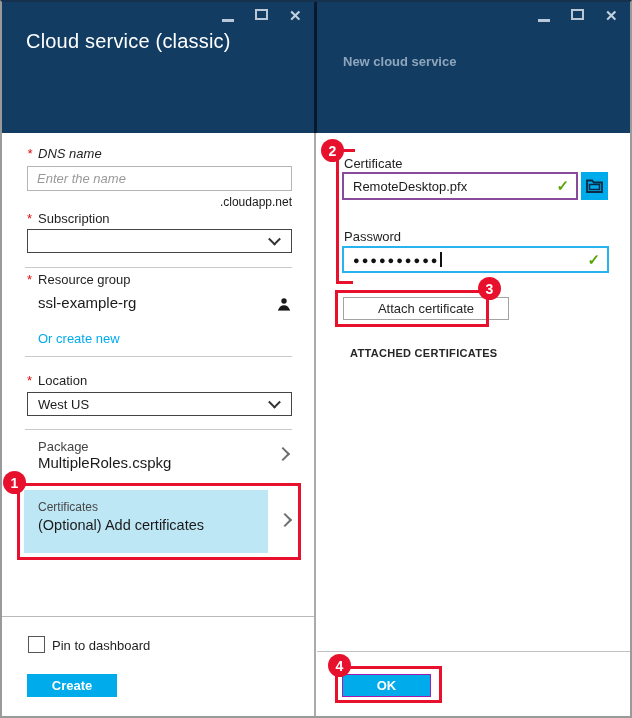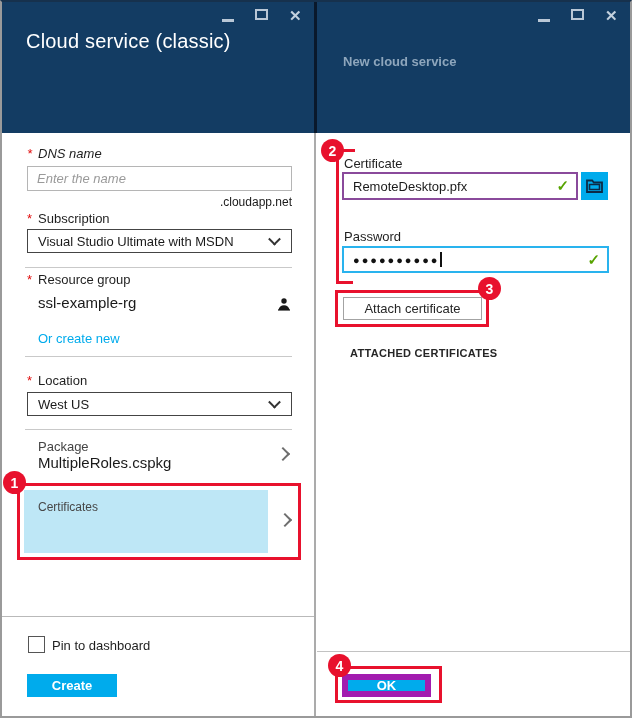--- a/index.html
+++ b/index.html
@@ -124,21 +124,20 @@
   <div class="win-close" style="left:605px; top:8px;">✕</div>
 
   <div class="vsep"></div>
 
   <div class="f-label" style="left:27px; top:146px;font-style:italic;"><span class="req">*</span><span>DNS name</span></div>
   <input class="text-input" style="left: 27px; top: 166px; width: 265px; height: 25px;" placeholder="Enter the name">
   <div class="abs" style="left:27px; top:195px; width:265px; text-align:right; font-size:12px; color:#1a1a1a;">.cloudapp.net</div>
 
   <div class="f-label" style="left:27px; top:211px;"><span class="req">*</span><span>Subscription</span></div>
   <div class="select" style="left:27px; top:229px; width:265px; height:24px;">
-    <span>Visual Studio Ultimate with MSDN</span>
     <span class="chev-down"></span>
   </div>
 
   <div class="hrule" style="left:25px; top:267px; width:267px;"></div>
 
   <div class="f-label" style="left:27px; top:272px;"><span class="req">*</span><span>Resource group</span></div>
   <div class="big-value" style="left:38px; top:294px;">ssl-example-rg</div>
   <span class="abs person-icon" style="left:276px; top:296px;">
     <svg width="16" height="16" viewBox="0 0 16 16" fill="#1a1a1a">
         <circle cx="8" cy="5" r="2.7"></circle>
@@ -159,20 +158,21 @@
   <div class="hrule" style="left:25px; top:429px; width:267px;"></div>
 
   <div class="abs" style="left:24px; top:434px; width:270px; height:45px; cursor:pointer;">
     <div class="sub-label" style="left:14px; top:5px;">Package</div>
     <div class="big-value" style="left:14px; top:20px;">MultipleRoles.cspkg</div>
     <span class="chev-right" style="left:254px; top:15px;"></span>
   </div>
 
   <div class="tile">
     <div class="t1">Certificates</div>
+    <div class="t2">(Optional) Add certificates</div>
     <span class="chev-right" style="left:256px; top:25px;"></span>
   </div>
 
   <div class="ann-rect" style="left:17px; top:483px; width:284px; height:77px;"></div>
   <div class="ann-circle" style="left:3px; top:471px;">1</div>
 
   <div class="hrule" style="left:0; top:616px; width:314px; background:#b9b9b9;"></div>
 
   <div class="checkbox" style="left:28px; top:636px;"></div>
   <div class="f-label" style="left:52px; top:638px;">Pin to dashboard</div>
@@ -193,31 +193,31 @@
     </span>
   </div>
 
   <div class="f-label" style="left:344px; top:229px;">Password</div>
   <div class="v-input pwd-border" style="left:342px; top:246px; width:267px; height:27px;">
     <span class="dots">●●●●●●●●●●</span>
       <span class="caret"></span>
     <span class="check">✓</span>
   </div>
 
-  <div class="btn-white" style="left:343px; top:297px; width:139px; height:23px;">Attach certificate</div>
+  <div class="btn-white" style="left:343px; top:297px; width:166px; height:23px;">Attach certificate</div>
   <div class="ann-rect" style="left:335px; top:290px; width:154px; height:37px;"></div>
   <div class="ann-circle" style="left:478px; top:277px;">3</div>
 
   <div class="section-heading" style="left:350px; top:347px;">ATTACHED CERTIFICATES</div>
 
   <div class="ann-circle" style="left:321px; top:139px;">2</div>
   <div class="ann-line" style="left:342px; top:149px; width:13px; height:3px;"></div>
   <div class="ann-line" style="left:336px; top:158px; width:3px; height:126px;"></div>
   <div class="ann-line" style="left:336px; top:281px; width:17px; height:3px;"></div>
 
   <div class="hrule" style="left:317px; top:651px; width:315px; background:#c2c2c2;"></div>
 
-  <div class="btn-cyan" style="left:342px; top:674px; width:89px; height:23px; border:6px solid #a21caf;">OK</div>
+  <div class="btn-cyan" style="left:342px; top:674px; width:89px; height:23px; border:1px solid #a21caf;">OK</div>
   <div class="ann-rect" style="left:335px; top:666px; width:107px; height:37px;"></div>
   <div class="ann-circle" style="left:328px; top:654px;">4</div>
 
   <div class="frame"></div>
 </div>
 
 </body></html>

